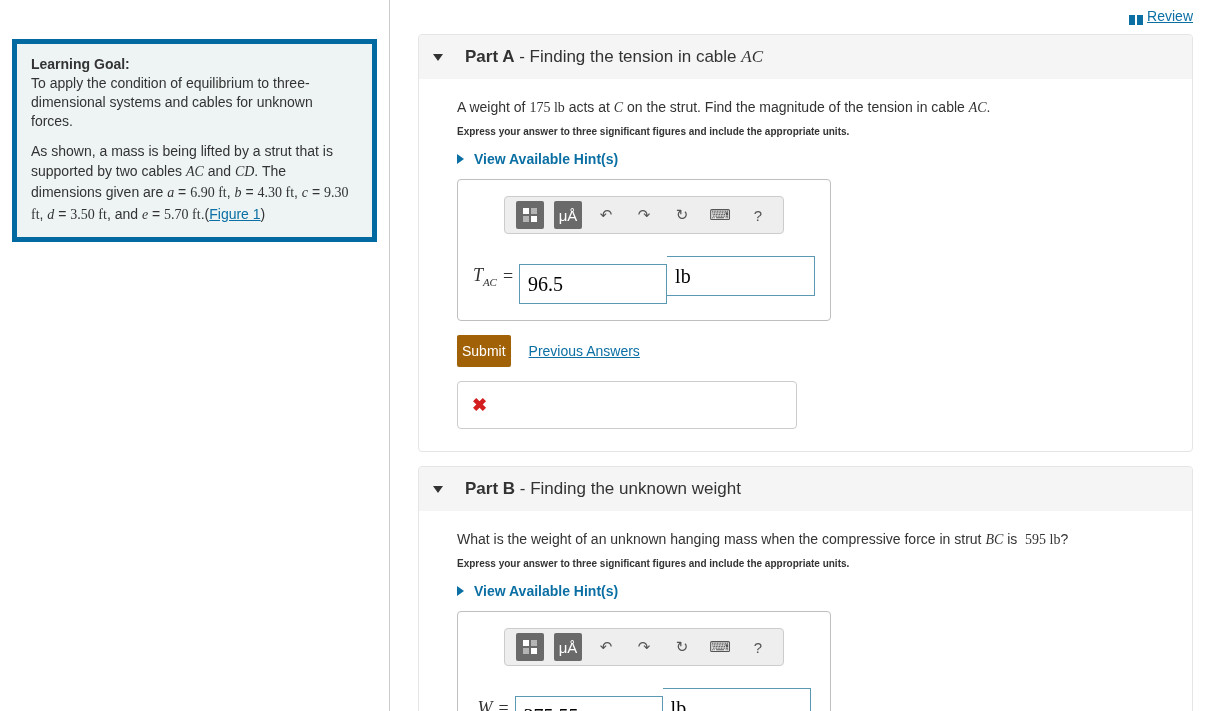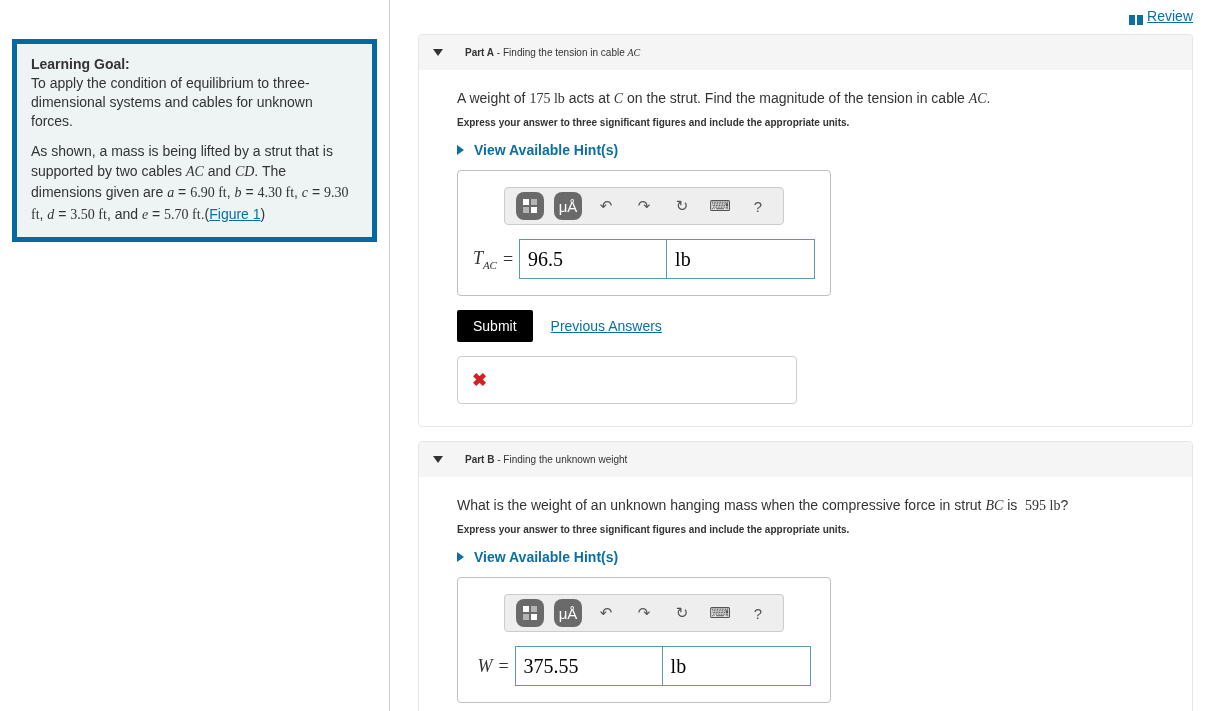--- a/index.html
+++ b/index.html
@@ -13,37 +13,37 @@
 .goal-dims { font-size: 14px; line-height: 1.45; }
 .mathvar { font-family: "Times New Roman", serif; font-style: italic; }
 .mathval { font-family: "Times New Roman", serif; }
 .fig-link { color: #0b6fa4; text-decoration: underline; cursor: pointer; }
 .review { text-align: right; color: #0b6fa4; font-size: 14px; padding-bottom: 10px; }
 .review-link { text-decoration: underline; cursor: pointer; }
 .book-icon { display: inline-block; width: 14px; height: 10px; margin-right: 4px; vertical-align: middle; }
 .part-box { border: 1px solid #e5e5e5; border-radius: 4px; margin-bottom: 14px; }
 .part-header { background: #f5f5f5; padding: 12px 14px; display: flex; align-items: center; cursor: pointer; border-radius: 4px 4px 0 0; }
 .chev { width: 0; height: 0; border-left: 5px solid transparent; border-right: 5px solid transparent; border-top: 7px solid #333; margin-right: 22px; }
-.part-title { font-size: 10px; }
+.part-title { font-size: 17px; }
 .part-body { padding: 18px 38px 22px 38px; }
 .prompt { font-size: 14px; line-height: 1.5; margin-bottom: 8px; }
 .express { font-weight: bold; font-size: 10px; margin-bottom: 14px; }
 .hints { color: #0b6fa4; font-weight: bold; font-size: 14px; cursor: pointer; margin-bottom: 12px; display: flex; align-items: center; }
 .tri-right { width: 0; height: 0; border-top: 5px solid transparent; border-bottom: 5px solid transparent; border-left: 7px solid #0b6fa4; margin-right: 10px; }
 .answer-widget { border: 1px solid #bfbfbf; border-radius: 4px; padding: 16px 14px; width: 374px; }
 .toolbar { background: #eee; border: 1px solid #ccc; border-radius: 4px; padding: 4px 6px; display: flex; align-items: center; gap: 10px; width: 280px; margin: 0 auto 14px auto; justify-content: center; }
 .tbtn { width: 28px; height: 28px; display: flex; align-items: center; justify-content: center; cursor: pointer; color: #555; font-size: 15px; }
-.tbtn.dark { background: #6a6a6a; color: #fff; border-radius: 8px; }
+.tbtn.dark { background: #6a6a6a; color: #fff; border-radius: 2px; }
 .answer-row { display: flex; align-items: center; justify-content: center; }
 .var-label { font-family: Liberation Serif, serif; font-style: italic; font-size: 18px; margin-right: 6px; }
 .eq { font-family: "Times New Roman", serif; font-size: 18px; margin-right: 6px; }
-.ans-input { width: 148px; height: 40px; border: 1px solid #5a98b3; font-size: 20px; font-family: "Times New Roman", serif; padding: 4px 8px; }
+.ans-input { width: 148px; height: 40px; border: 1px solid #5a98b3; font-size: 20px; font-family: "Times New Roman", serif; padding: 4px 8px; margin-top: 16px; }
 .unit-input { width: 148px; height: 40px; border: 1px solid #5a98b3; border-left: none; font-size: 20px; font-family: "Times New Roman", serif; padding: 4px 8px; }
 .submit-row { margin-top: 14px; display: flex; align-items: center; gap: 18px; }
-.submit-btn { background: #000000; color: #fff; border: none; padding: 8px 16px; font-size: 14px; cursor: pointer; border-radius: 2px; }
+.submit-btn { background: #a16207; color: #fff; border: none; padding: 8px 5px; font-size: 14px; cursor: pointer; border-radius: 2px; }
 .prev-ans { color: #0b6fa4; text-decoration: underline; font-size: 14px; cursor: pointer; }
 .feedback { margin-top: 14px; border: 1px solid #ccc; border-radius: 4px; padding: 12px 14px; display: flex; align-items: center; width: 340px; }
 .x-icon { color: #d31f1f; font-size: 18px; font-weight: bold; margin-right: 12px; }
 .feedback-text { font-weight: bold; font-size: 14px; color: #333; }
 .sub { font-size: 11px; vertical-align: sub; font-style: italic; }
 </style>
 </head>
 <body>
 
 <div class="container">

